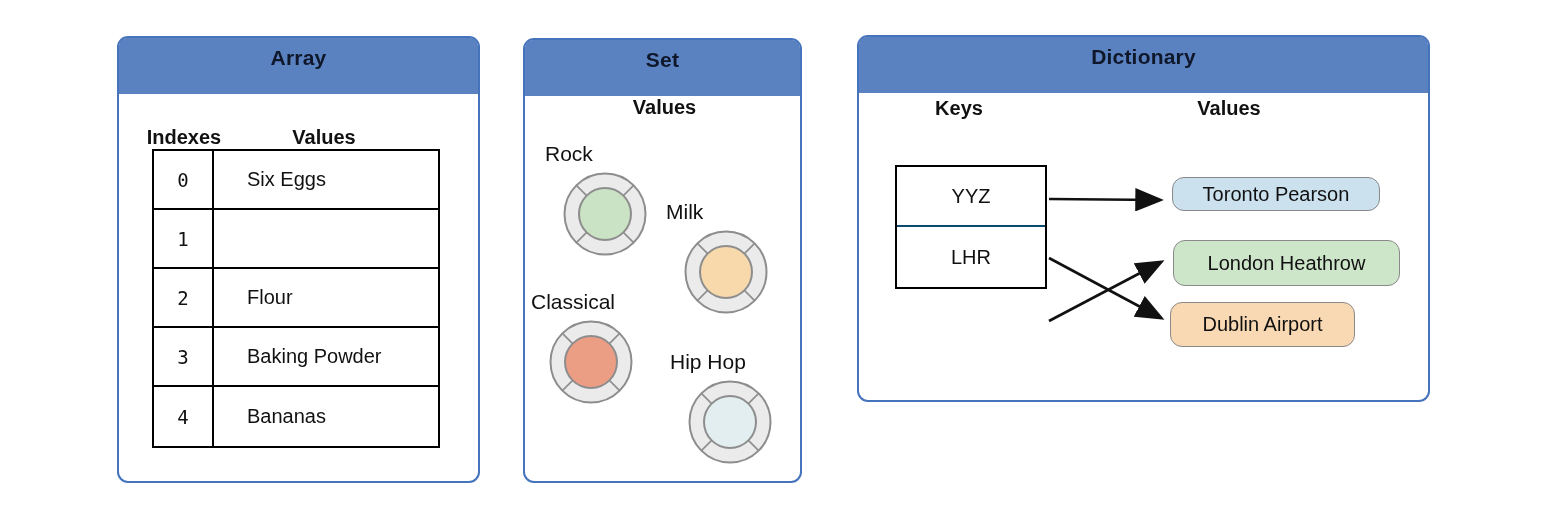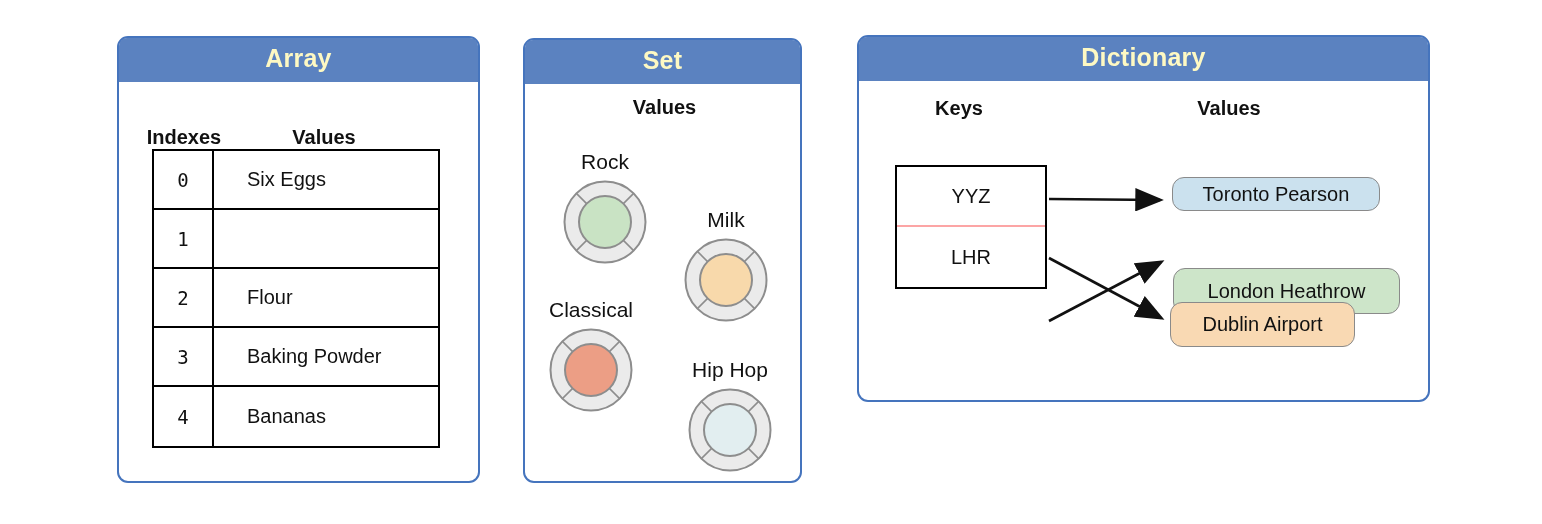--- a/index.html
+++ b/index.html
@@ -17,26 +17,26 @@
   }
   .panel {
     position: absolute;
     background: #ffffff;
     border: 2px solid #4574bd;
     border-radius: 11px;
   }
   .panel-header {
     position: absolute;
     left: 0; right: 0; top: 0;
-    height: 44px;
+    height: 56px;
     background: #5b82c0;
     border-radius: 8px 8px 0 0;
-    color: #fef9c3;
+    color: #0f172a;
     font-weight: bold;
-    font-size: 25px;
+    font-size: 21px;
     text-align: center;
     line-height: 40px;
     letter-spacing: 0.2px;
   }
   .col-heading {
     position: absolute;
     font-weight: bold;
     font-size: 20px;
     text-align: center;
     white-space: nowrap;
@@ -65,22 +65,21 @@
     flex: 1;
     display: flex; align-items: center;
     padding-left: 33px;
     font-size: 20px;
   }
   
   #set-panel { left: 523px; top: 38px; width: 279px; height: 445px; }
   .set-item {
     position: absolute;
     width: 120px;
-    text-align: center;
-    margin-top: 8px;
+    text-align: left;
   }
   .set-item-label {
     font-size: 21px;
     height: 24px;
     line-height: 24px;
     white-space: nowrap;
   }
   .record-icon { display: block; margin: 3px auto 0; }
   .record-icon .ring { fill: #ebebeb; stroke: #8d8d8d; stroke-width: 2; }
   .record-icon line { stroke: #8d8d8d; stroke-width: 1.6; }
@@ -88,35 +87,35 @@
   
   #dict-panel { left: 857px; top: 35px; width: 573px; height: 367px; }
   .keys-table {
     position: absolute;
     left: 36px; top: 128px; width: 152px;
     border: 2px solid #000000;
     background: #ffffff;
   }
   .key-row {
     height: 60px;
-    border-bottom: 2px solid #fca5a5;
+    border-bottom: 2px solid #0c4a6e;
     display: flex; align-items: center; justify-content: center;
     font-size: 20px;
   }
   .key-row:last-child { border-bottom: none; }
   .value-pill {
     position: absolute;
     border: 1.5px solid #8a8a8a;
     border-radius: 12px;
     display: flex; align-items: center; justify-content: center;
     font-size: 20px;
     white-space: nowrap;
   }
   #pill-toronto { left: 313px; top: 140px; width: 208px; height: 34px; }
-  #pill-london  { left: 314px; top: 203px; width: 227px; height: 46px; margin-top: 28px; }
+  #pill-london  { left: 314px; top: 203px; width: 227px; height: 46px; }
   #pill-dublin  { left: 311px; top: 265px; width: 185px; height: 45px; }
   .arrows-svg {
     position: absolute;
     left: 0; top: 0;
     pointer-events: none;
   }
   .arrow-line { stroke: #111111; stroke-width: 2.6; fill: none; }
 </style>
 </head>
 <body>

